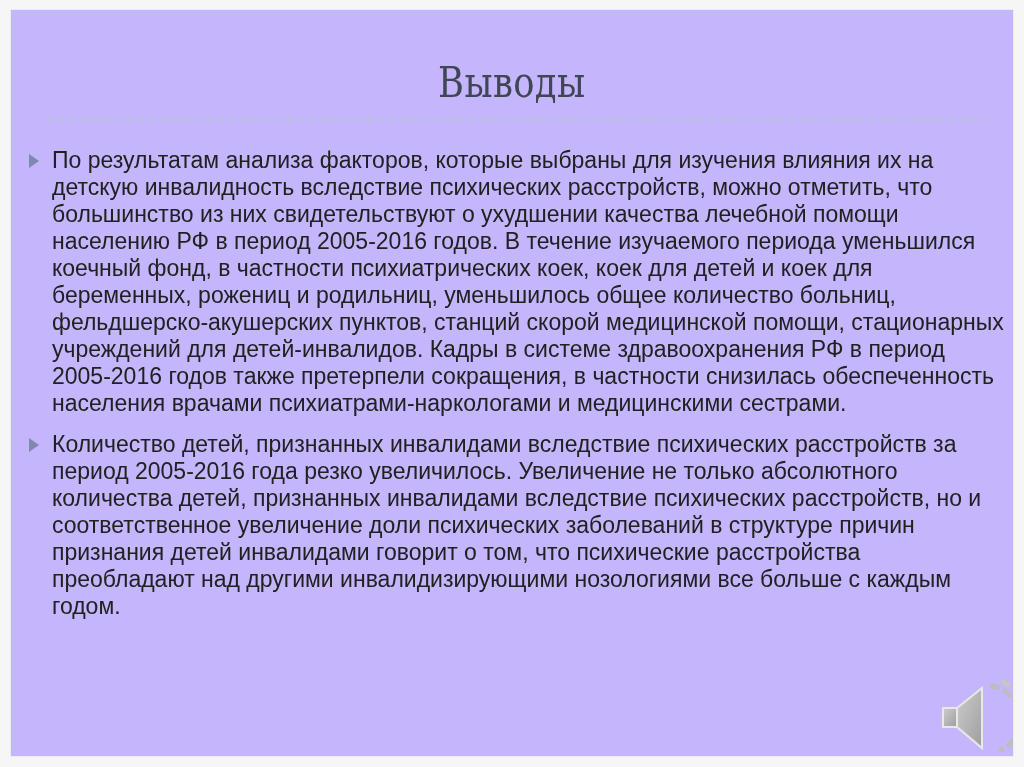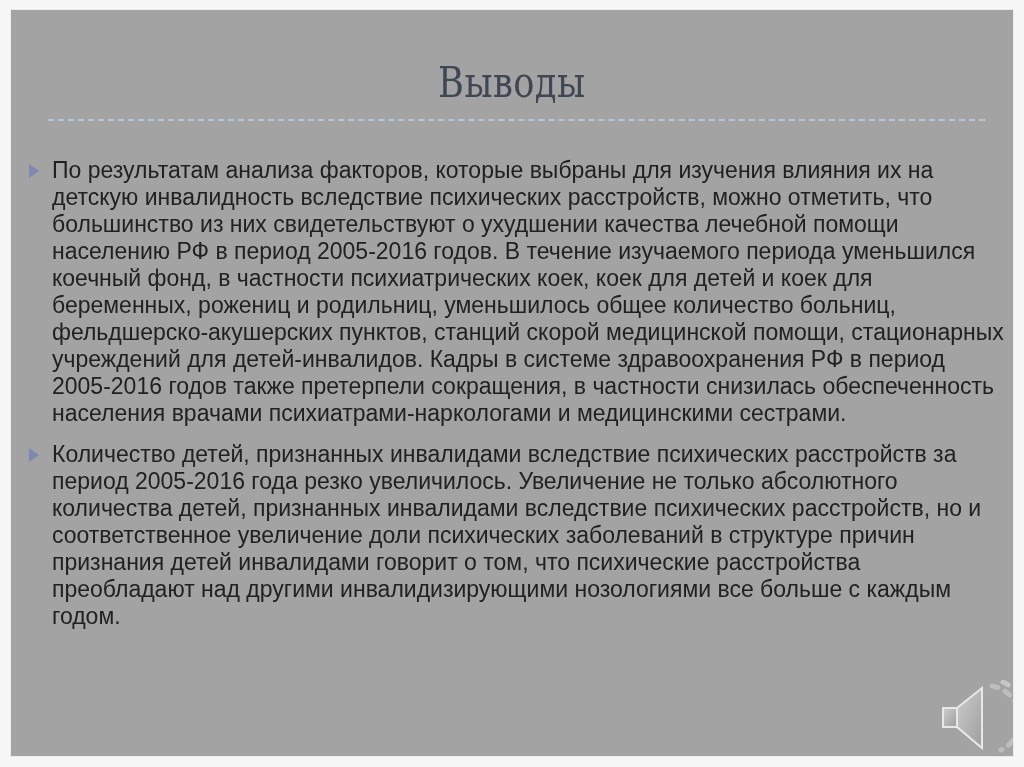--- a/index.html
+++ b/index.html
@@ -10,21 +10,21 @@
     overflow: hidden;
     background: #f6f6f6;
     font-family: "Liberation Sans", sans-serif;
   }
   .slide {
     position: absolute;
     left: 10px;
     top: 9px;
     width: 1002px;
     height: 746px;
-    background: #a3a3a3;
+    background: #c4b5fd;
     border: 1px solid #ececec;
     overflow: hidden;
   }
   
   .title-wrap {
     margin-top: 50px;
     display: flex;
     justify-content: center;
   }
   .slide-title {
@@ -38,21 +38,21 @@
     transform-origin: center;
     letter-spacing: 0.5px;
   }
   .title-rule {
     margin: 13px 28px 0 37px;
     height: 0;
     border-top: 2px dashed #b6c6d5;
   }
   
   .content {
-    margin: 36px 8px 0 8px;
+    margin: 26px 8px 0 8px;
   }
   .bullet-row {
     display: flex;
     align-items: flex-start;
     margin-bottom: 14px;
   }
   .bullet-marker {
     flex: 0 0 auto;
     width: 0;
     height: 0;

